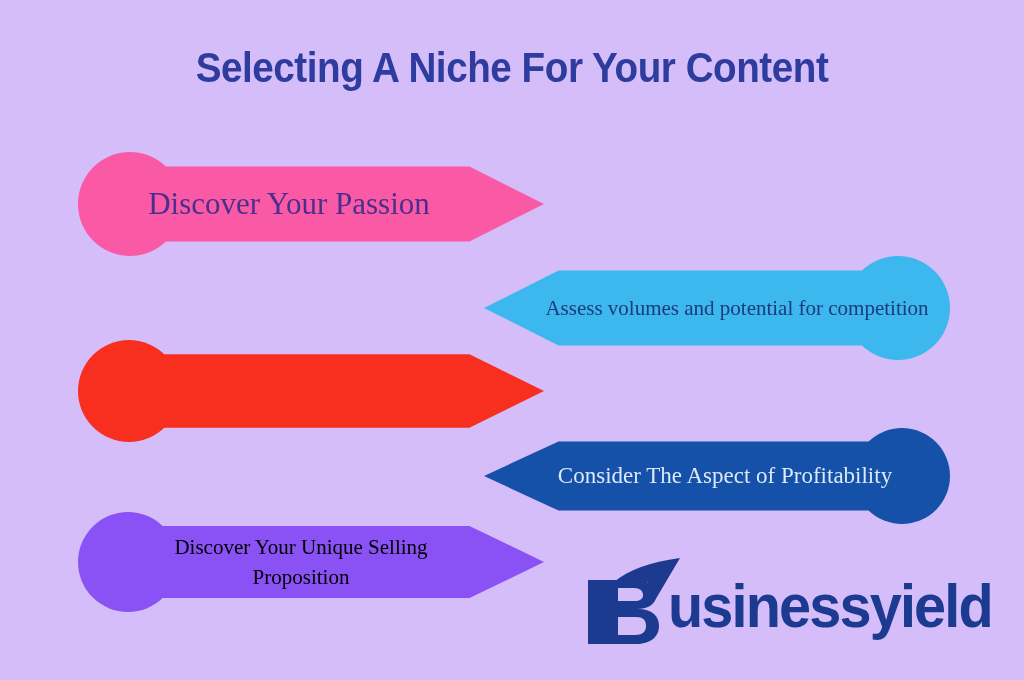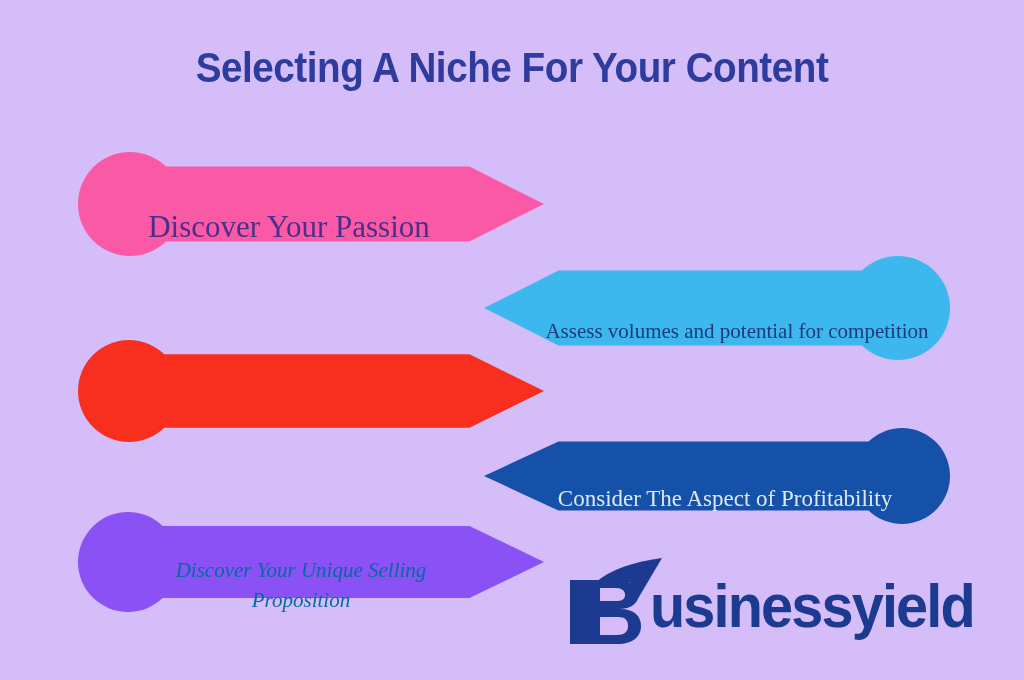--- a/index.html
+++ b/index.html
@@ -44,36 +44,35 @@
   }
 
   .banner .label {
     position:absolute;
     top:50%;
     transform:translateY(-50%);
     font-family:"Liberation Serif", serif;
     text-align:center;
     line-height:1.45;
     white-space:pre-line;
-    margin-top:23px;
   }
 
   
   .dir-right .body {
     clip-path:polygon(0 14%, 82% 14%, 100% 50%, 82% 86%, 0 86%);
   }
   
   .dir-left .body {
     clip-path:polygon(100% 14%, 18% 14%, 0 50%, 18% 86%, 100% 86%);
   }
 
   
   .logo {
     position:absolute;
-    left:566px; top:556px;
+    left:584px; top:556px;
     width:372px; height:96px;
   }
   .logo-word {
     position:absolute;
     left:84px; top:14px;
     font-family:"Liberation Sans", sans-serif;
     font-size:62px;
     font-weight:bold;
     color:#1c3a8f;
     letter-spacing:-2px;
@@ -107,21 +106,21 @@
 
 <div class="banner dir-left" style="left:484px; top:428px; width:466px; height:96px;">
   <div class="knob" style="right:0; width:96px; height:96px; background:#1551a8;"></div>
   <div class="body" style="left:0; width:414px; height:96px; background:#1551a8;"></div>
   <div class="label" style="left:26px; width:430px; font-size:23px; color:#dce9f7;text-align:center;">Consider The Aspect of Profitability</div>
 </div>
 
 <div class="banner dir-right" style="left:78px; top:512px; width:466px; height:100px;">
   <div class="knob" style="left:0; width:100px; height:100px; background:#8a52f5;"></div>
   <div class="body" style="left:52px; width:414px; height:100px; background:#8a52f5;"></div>
-  <div class="label" style="left:58px; width:330px; font-size:21px; color:#0369a1;font-style:italic;">Discover Your Unique Selling Proposition</div>
+  <div class="label" style="left:58px; width:330px; font-size:21px; color:#000000;">Discover Your Unique Selling Proposition</div>
 </div>
 
 <div class="logo">
   <svg class="logo-mark" width="104" height="96" viewBox="0 0 104 96">
 
     <path d="M4 24 H28 V88 H4 Z" fill="#1c3a8f"></path>
     <path d="M22 24 H52 C66 24 72 31 72 39 C72 47 66 53 52 53 H22 Z" fill="#1c3a8f"></path>
     <path d="M22 53 H54 C68 53 75 60 75 70 C75 81 66 88 52 88 H22 Z" fill="#1c3a8f"></path>
 
     <path d="M34 32 H50 C56 32 59 35 59 39 C59 43 56 45 50 45 H34 Z" fill="#d5bdfa"></path>

